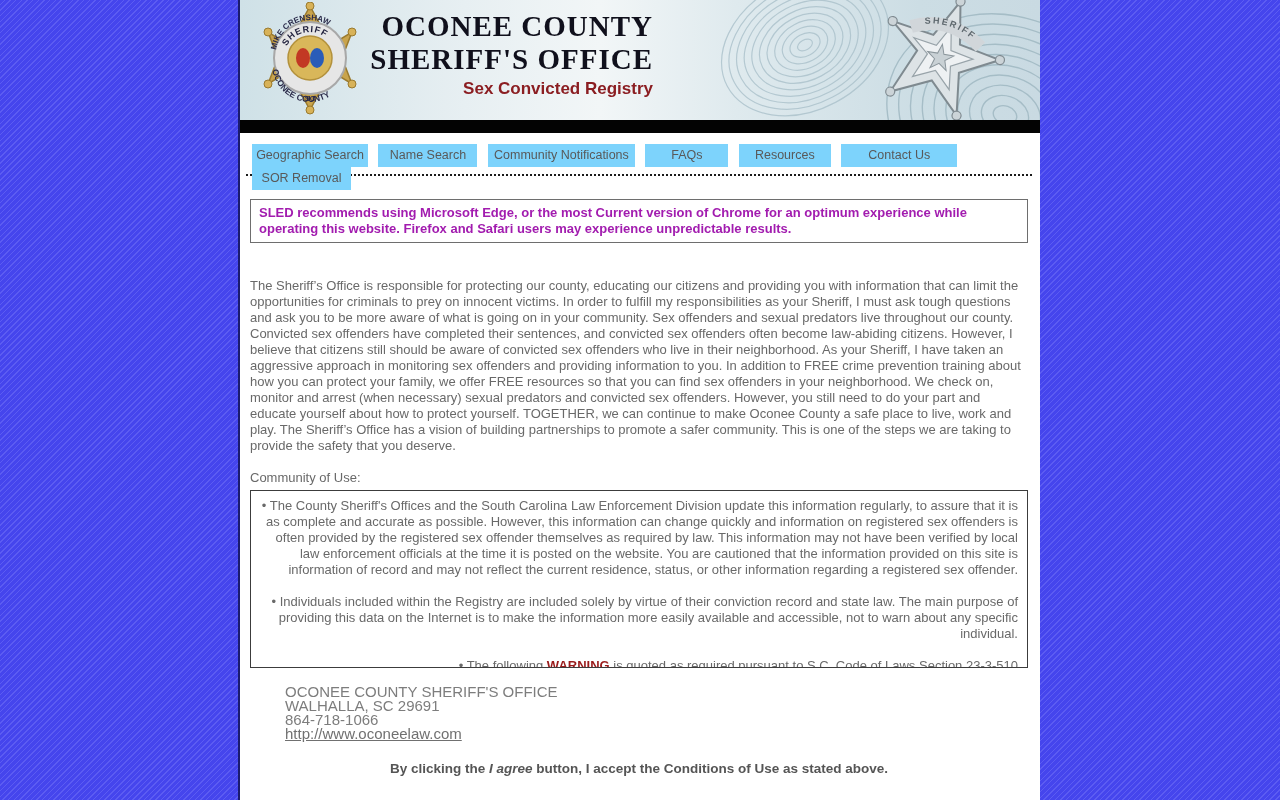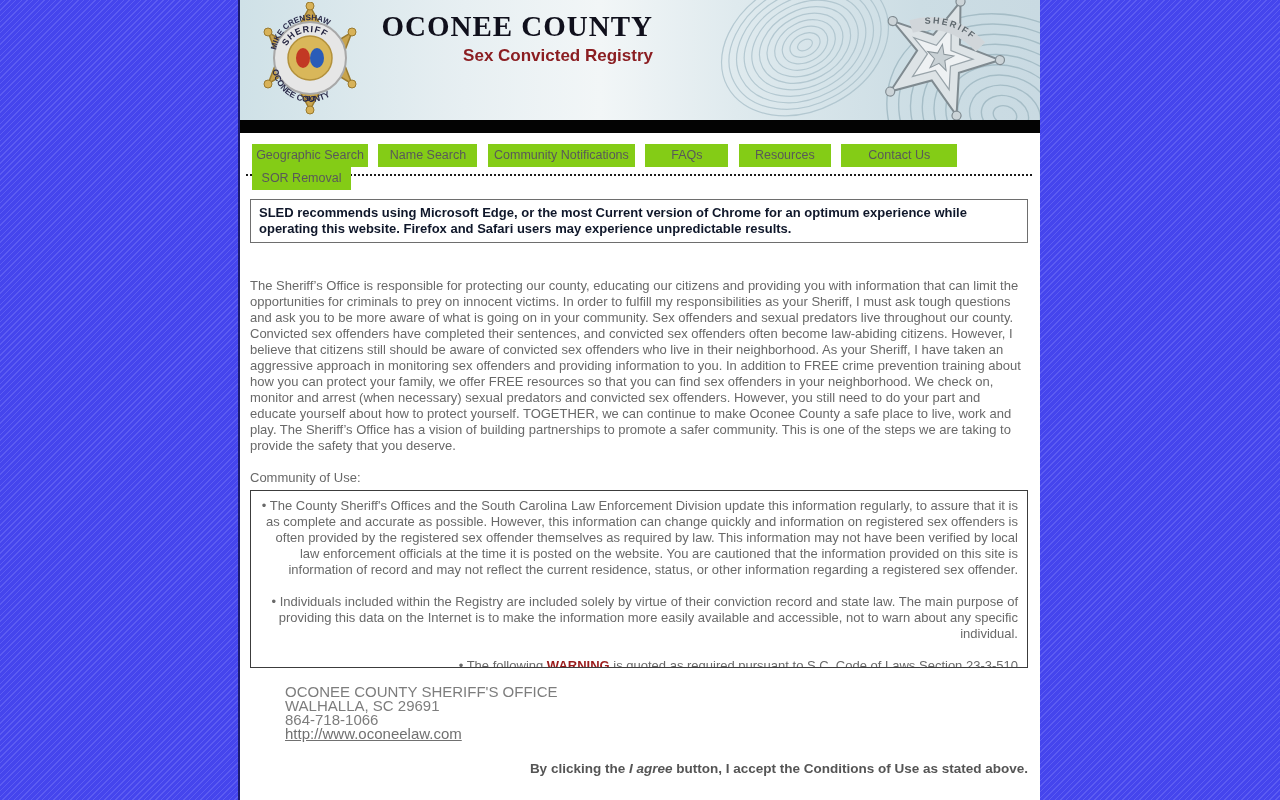--- a/index.html
+++ b/index.html
@@ -29,50 +29,50 @@
   .subtitle {
     font-size:17px; font-weight:bold; color:#8b1e22; margin-top:3px; white-space:nowrap;
   }
   .header-art { position:absolute; right:0; top:0; width:430px; height:120px; }
   
   .black-bar { height:13px; background:#030303; }
   
   .nav { padding:11px 0 0 12px; height:41px; }
   .nav-btn {
     display:inline-block; vertical-align:top; height:23px; line-height:23px;
-    background:#84cc16; color:#595959; font-size:12.5px; 
+    background:#7dd3fc; color:#595959; font-size:12.5px; 
     margin-right:6px; cursor:pointer; border:none;
     font-family:"Liberation Sans", sans-serif;
   }
   .nav-btn:nth-child(1){width:116px}
   .nav-btn:nth-child(2){width:99px}
   .nav-btn:nth-child(3){width:147px}
   .nav-btn:nth-child(4){width:83px}
   .nav-btn:nth-child(5){width:92px}
   .nav-btn:nth-child(6){width:116px}
   .nav-btn:nth-child(7){width:99px}
   .dotted-rule { margin:0 8px 0 6px; border-bottom:2px dotted #1a1a1a; }
   
   .main { padding:23px 12px 0 10px; color:#696969; font-size:13px; line-height:16px; }
   .notice-box {
-    border:1px solid #6e6e6e; padding:5px 8px; font-weight:bold; color:#0f172a;
+    border:1px solid #6e6e6e; padding:5px 8px; font-weight:bold; color:#a21caf;
     margin-bottom:35px;
   }
   .intro { margin-bottom:16px; }
   .cou-label { margin-bottom:4px; }
   .cou-box {
     border:1px solid #3c3c3c; padding:7px 9px; height:178px; overflow:hidden;
     margin-bottom:17px;
     text-align:right;
   }
   .cou-box p { margin-bottom:16px; }
   .warning-red { color:#9a1b1b; font-weight:bold; text-decoration:underline; }
   .address { font-size:15px; line-height:14px; color:#7d7d7d; margin-bottom:20px;margin-left:35px; }
   .address a { color:#707070; text-decoration:underline; cursor:pointer;text-align:center; }
-  .agree-line { text-align:right; font-weight:bold; color:#555555; font-size:13.5px; }
+  .agree-line { text-align:center; font-weight:bold; color:#555555; font-size:13.5px; }
   .agree-line em { font-style:italic; }
 </style>
 </head>
 <body>
 
 <div class="page">
 
   <div class="header">
 
     <svg class="header-art" viewBox="0 0 430 120" preserveAspectRatio="xMaxYMid slice">
@@ -151,20 +151,21 @@
         </text>
         <text font-size="8.5" font-weight="bold" fill="#2b2b4a" font-family="Liberation Sans, sans-serif">
           <textPath href="#arcBottom" startOffset="6">OCONEE COUNTY</textPath>
         </text>
         <text x="56" y="99" font-size="7.5" font-weight="bold" fill="#2b2b4a" text-anchor="middle" font-family="Liberation Sans, sans-serif">SC</text>
       </g>
     </svg>
 
     <div class="title-block">
       <div class="title-line">OCONEE COUNTY</div>
+      <div class="title-line">SHERIFF'S OFFICE</div>
       <div class="subtitle">Sex Convicted Registry</div>
     </div>
   </div>
 
   <div class="black-bar"></div>
 
   <div class="nav">
     <button class="nav-btn">Geographic Search</button>
     <button class="nav-btn">Name Search</button>
     <button class="nav-btn">Community Notifications</button>

